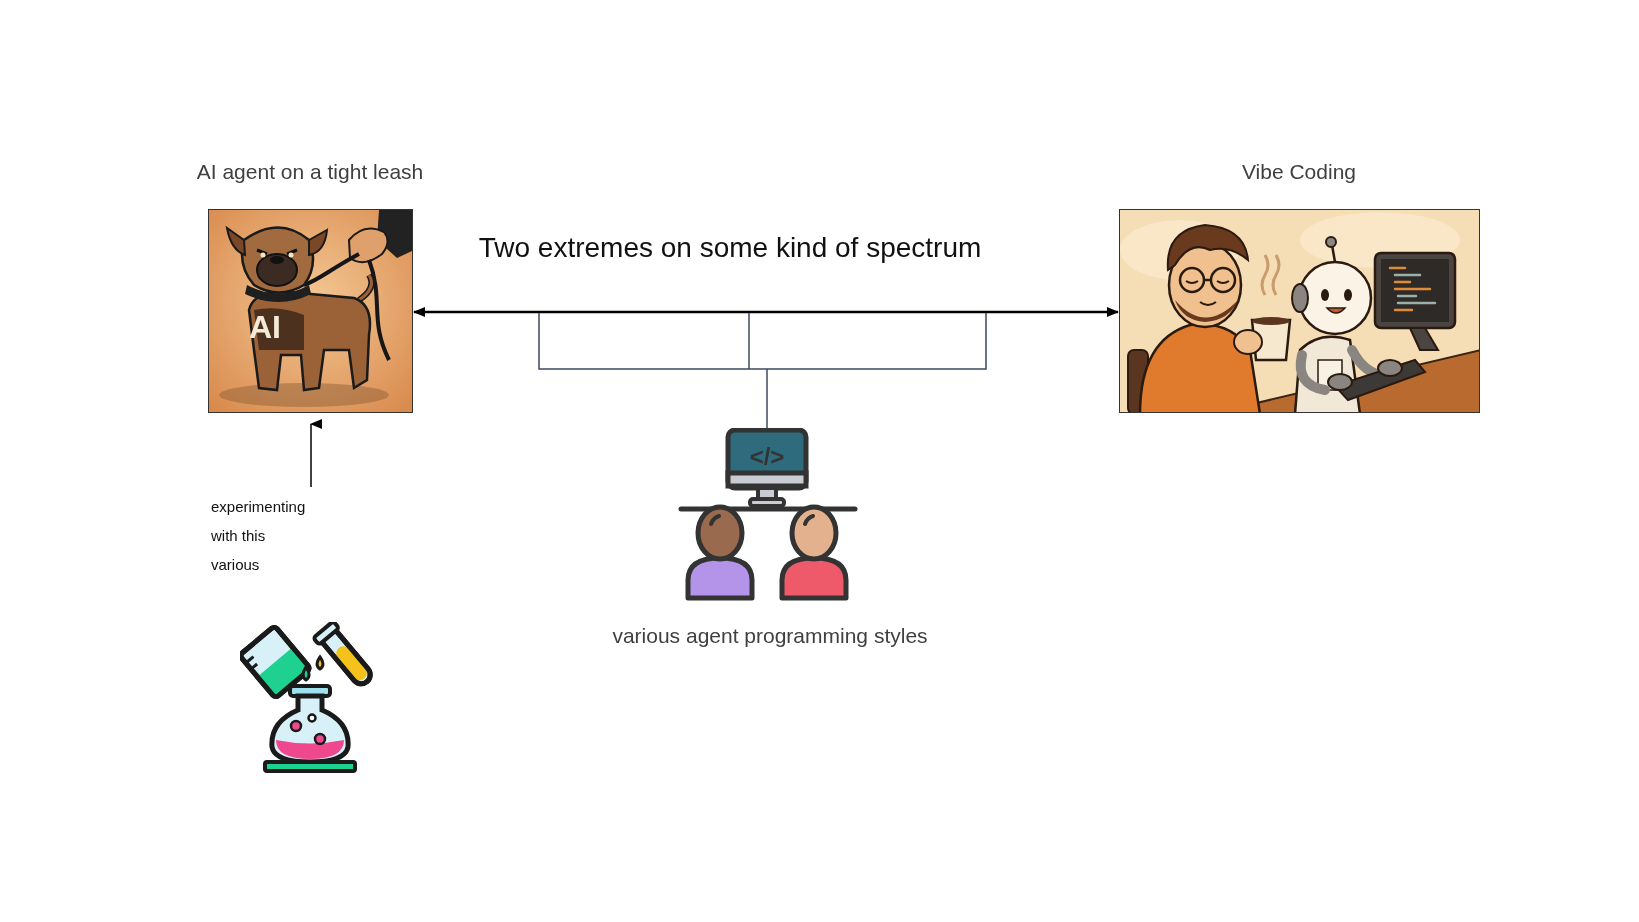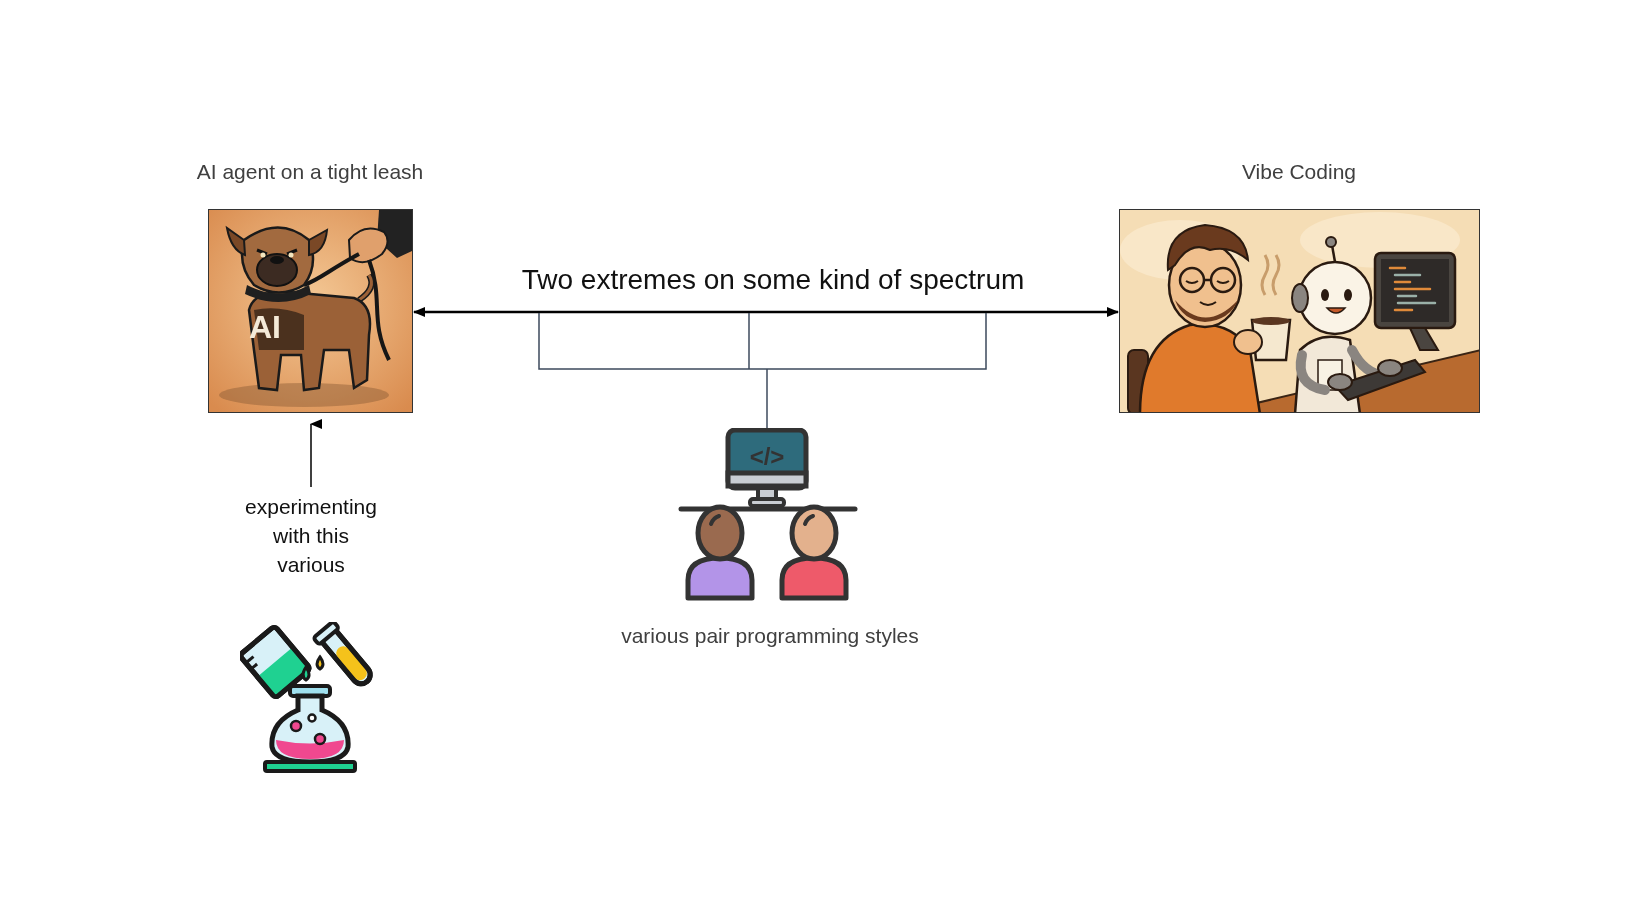--- a/index.html
+++ b/index.html
@@ -3,30 +3,30 @@
 <meta charset="utf-8">
 <style>
   html, body { margin: 0; padding: 0; background: #ffffff; }
   body { width: 1639px; height: 922px; position: relative; overflow: hidden;
          font-family: "Liberation Sans", sans-serif; color: #111111; }
   .abs { position: absolute; }
   .label { font-size: 21px; text-align: center; white-space: nowrap; color: #404040; }
   .title { font-size: 28px; text-align: center; white-space: nowrap; color: #111; }
   .frame { border: 1.5px solid #333; box-sizing: border-box; overflow: hidden; }
   svg.full { position: absolute; left: 0; top: 0; }
-  .caption-multi { font-size: 21px; line-height: 29px; text-align: center; }
+  .caption-multi { font-size: 15px; line-height: 29px; }
 </style>
 </head>
 <body>
 
 <div class="abs label" style="left:187px; top:160px; width:246px;">AI agent on a tight leash</div>
 
 <div class="abs label" style="left:1199px; top:160px; width:200px;text-align:center;">Vibe Coding</div>
 
-<div class="abs title" style="left:473px; top:232px; width:600px;margin-top:32px;">Two extremes on some kind of spectrum</div>
+<div class="abs title" style="left:430px; top:232px; width:600px;">Two extremes on some kind of spectrum</div>
 
 <div class="abs frame" style="left:208px; top:209px; width:205px; height:204px; background:#fde047;">
   <svg width="205" height="204" viewBox="0 0 205 204">
     <defs>
       <radialGradient id="bgd" cx="50%" cy="45%" r="70%">
         <stop offset="0%" stop-color="#f4c895"></stop>
         <stop offset="100%" stop-color="#d98b4e"></stop>
       </radialGradient>
     </defs>
     <rect width="205" height="204" fill="url(#bgd)"></rect>
@@ -170,21 +170,21 @@
     <path d="M10 170 L10 152 Q10 130 42 130 Q74 130 74 152 L74 170 Z" fill="#b394e8" stroke="#333" stroke-width="5" stroke-linejoin="round"></path>
     <ellipse cx="42" cy="105" rx="22" ry="26" fill="#9a6a4f" stroke="#333" stroke-width="5"></ellipse>
     <path d="M33 96 q2 -6 8 -8" stroke="#333" stroke-width="4" fill="none" stroke-linecap="round"></path>
 
     <path d="M104 170 L104 152 Q104 130 136 130 Q168 130 168 152 L168 170 Z" fill="#ee5a6a" stroke="#333" stroke-width="5" stroke-linejoin="round"></path>
     <ellipse cx="136" cy="105" rx="22" ry="26" fill="#e3b18d" stroke="#333" stroke-width="5"></ellipse>
     <path d="M127 96 q2 -6 8 -8" stroke="#333" stroke-width="4" fill="none" stroke-linecap="round"></path>
   </svg>
 </div>
 
-<div class="abs label" style="left:570px; top:624px; width:400px;">various pair programming styles</div>
+<div class="abs label" style="left:570px; top:624px; width:400px;">various agent programming styles</div>
 
 <div class="abs caption-multi" style="left:211px; top:492px; width:200px;">
   <div>experimenting</div>
   <div>with this</div>
   <div>various</div>
 </div>
 
 <div class="abs" style="left:240px; top:622px; width:145px; height:152px;">
   <svg width="145" height="152" viewBox="0 0 145 152">
 

